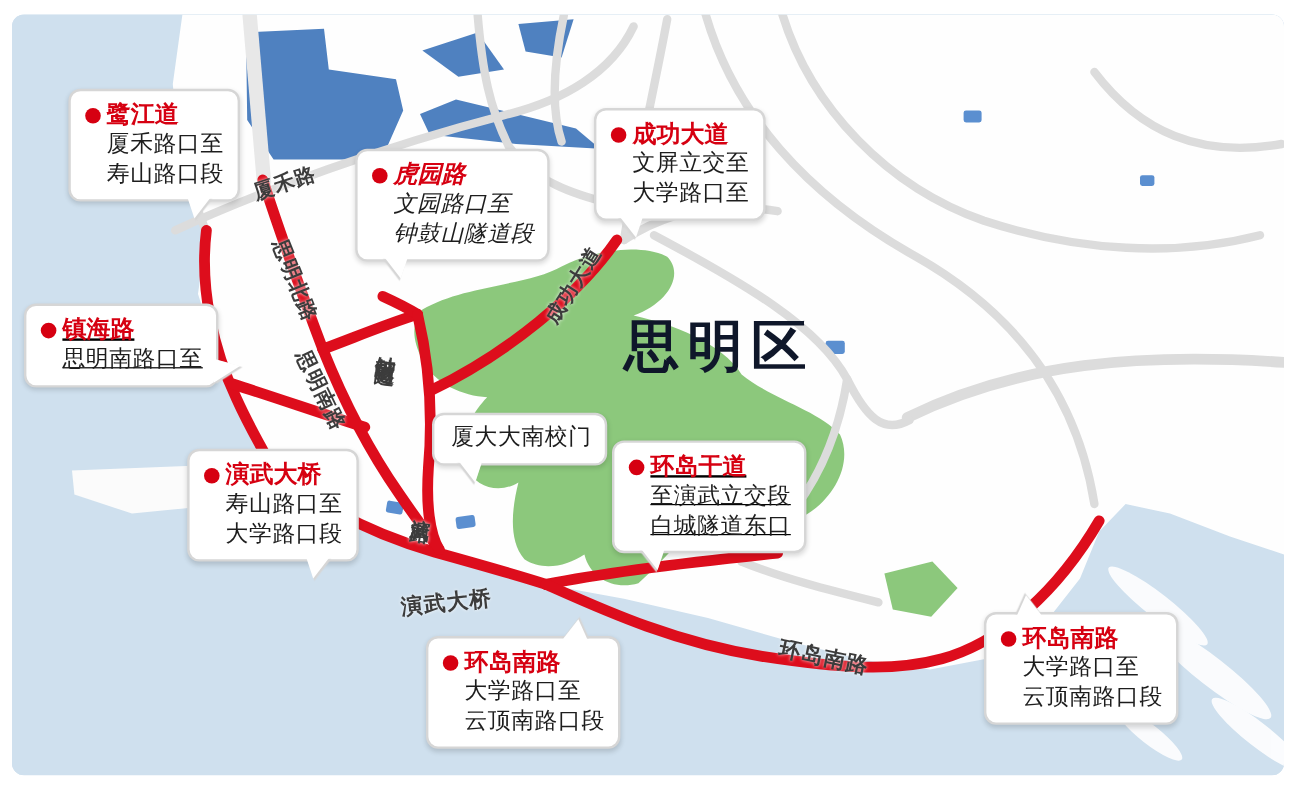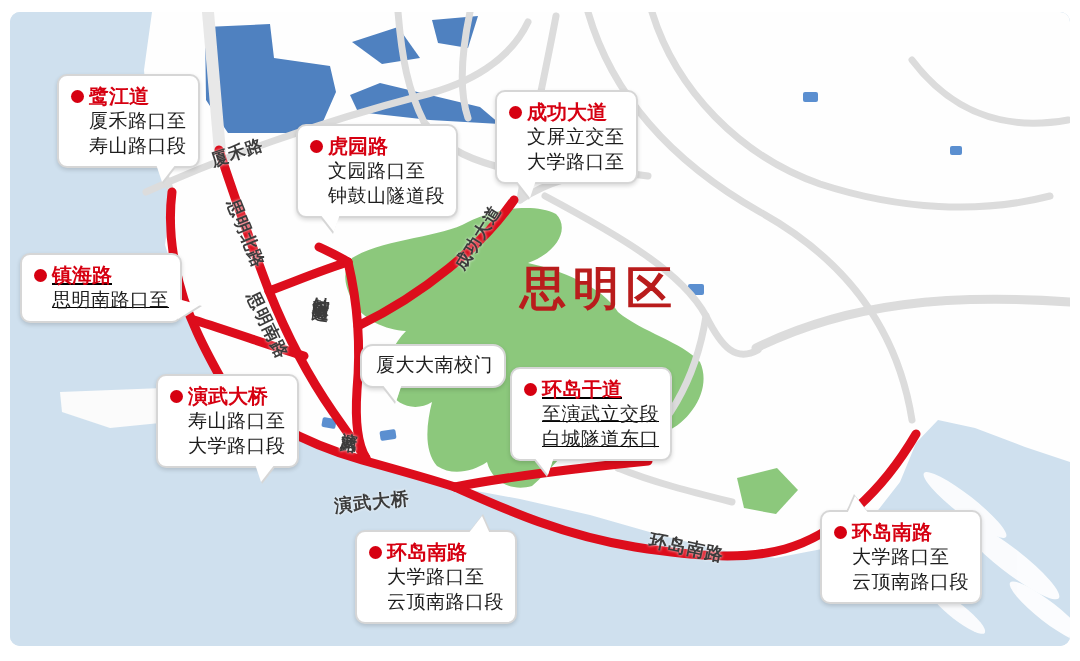--- a/index.html
+++ b/index.html
@@ -5,21 +5,21 @@
   html,body{margin:0;padding:0;background:#ffffff;width:1080px;height:661px;overflow:hidden;
     font-family:"Liberation Sans","DejaVu Sans",sans-serif;}
   #frame{position:relative;width:1080px;height:661px;background:#ffffff;}
   #map{position:absolute;left:10px;top:12px;width:1060px;height:634px;border-radius:10px;
     overflow:hidden;background:#cfe0ee;}
   #map svg{position:absolute;left:0;top:0;}
   
   .road-label{position:absolute;color:#3c3c3c;font-weight:bold;white-space:nowrap;
     transform-origin:left top;letter-spacing:1px;text-shadow:0 0 3px rgba(255,255,255,.9);}
   .road-label.vertical{writing-mode:vertical-rl;transform-origin:center top;letter-spacing:2px;}
-  .road-label.district{color:#b91c1c;font-weight:bold;letter-spacing:7px;text-shadow:none;}
+  .road-label.district{color:#0f172a;font-weight:bold;letter-spacing:7px;text-shadow:none;}
   
   .callout{position:absolute;background:#ffffff;border:2px solid #d6d6d6;border-radius:10px;
     padding:7px 11px 8px 12px;box-shadow:0 2px 4px rgba(0,0,0,.15);white-space:nowrap;z-index:5;}
   .callout-title{color:#d60011;font-weight:bold;font-size:20px;display:flex;align-items:center;line-height:1.3;}
   .callout-dot{display:inline-block;width:13px;height:13px;border-radius:50%;background:#d60011;
     margin-right:5px;flex:0 0 auto;}
   .callout-line{color:#1d1d1d;font-size:19px;line-height:1.3;padding-left:18px;letter-spacing:.5px;}
   .callout.plain .callout-line{padding-left:2px;font-size:19px;color:#1d1d1d;}
   .pointer{position:absolute;width:0;height:0;border-style:solid;}
   .pt-br{left:70%;top:100%;margin-top:-2px;border-width:18px 14px 0 6px;border-color:#ffffff transparent transparent transparent;filter:drop-shadow(1px 2px 0 #d6d6d6);}
@@ -123,21 +123,21 @@
     <div id="callouts-layer">
         <div class="callout" style="left: 47px; top: 62px;">
     <div class="callout-title">
       <span class="callout-dot"></span>
       <span class="callout-title-text">鹭江道</span>
     </div>
     <div class="callout-line">厦禾路口至</div>
           <div class="callout-line">寿山路口段</div>
           <div class="pointer pt-br"></div>
   </div>
-        <div class="callout" style="left: 286px; top: 112px;">
+        <div class="callout" style="left: 286px; top: 112px; font-style: italic;">
     <div class="callout-title">
       <span class="callout-dot"></span>
       <span class="callout-title-text">虎园路</span>
     </div>
     <div class="callout-line">文园路口至</div>
           <div class="callout-line">钟鼓山隧道段</div>
           <div class="pointer pt-bl"></div>
   </div>
         <div class="callout" style="left: 485px; top: 78px;">
     <div class="callout-title">
@@ -158,21 +158,21 @@
   </div>
         <div class="callout" style="left: 146px; top: 362px;">
     <div class="callout-title">
       <span class="callout-dot"></span>
       <span class="callout-title-text">演武大桥</span>
     </div>
     <div class="callout-line">寿山路口至</div>
           <div class="callout-line">大学路口段</div>
           <div class="pointer pt-br"></div>
   </div>
-        <div class="callout plain" style="left: 350px; top: 332px; border-radius: 13px;">
+        <div class="callout plain" style="left: 350px; top: 332px;">
 
     <div class="callout-line">厦大大南校门</div>
           <div class="pointer pt-bl"></div>
   </div>
         <div class="callout" style="left: 500px; top: 355px; text-decoration: underline;">
     <div class="callout-title">
       <span class="callout-dot"></span>
       <span class="callout-title-text">环岛干道</span>
     </div>
     <div class="callout-line">至演武立交段</div>

